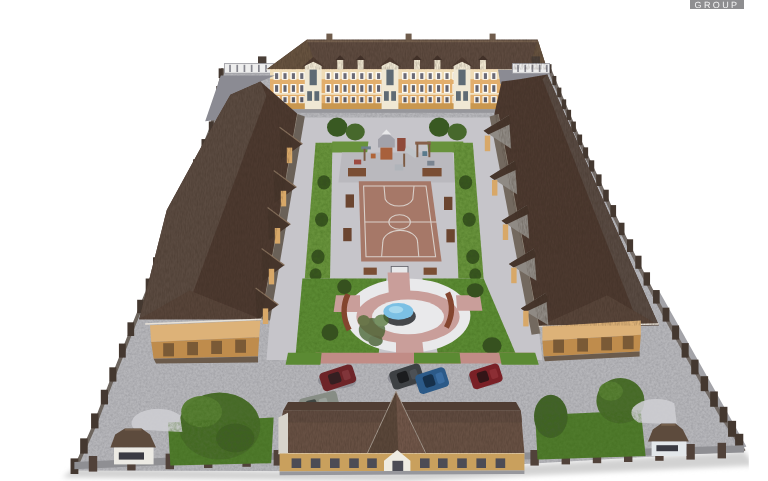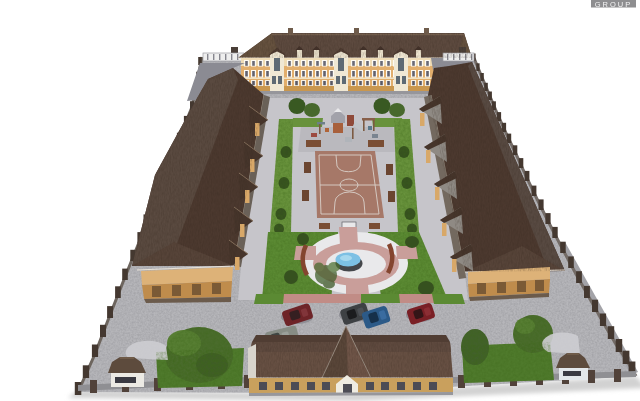--- a/index.html
+++ b/index.html
@@ -1,17 +1,17 @@
 <!DOCTYPE html>
 <html><head>
 <meta charset="utf-8">
 <style>
   html,body{margin:0;padding:0;background:#ffffff;}
   #stage{position:relative;width:624px;height:401px;overflow:hidden;background:#ffffff;
-         font-family:"Liberation Sans",sans-serif;padding-left:16px;}
+         font-family:"Liberation Sans",sans-serif;}
   svg{display:block;}
 </style>
 </head>
 <body>
 <div id="stage">
 <svg width="640" height="401" viewBox="0 0 640 401">
 <defs>
   <filter id="soft" x="-30%" y="-30%" width="160%" height="160%">
     <feGaussianBlur stdDeviation="2.2"></feGaussianBlur>
   </filter>

